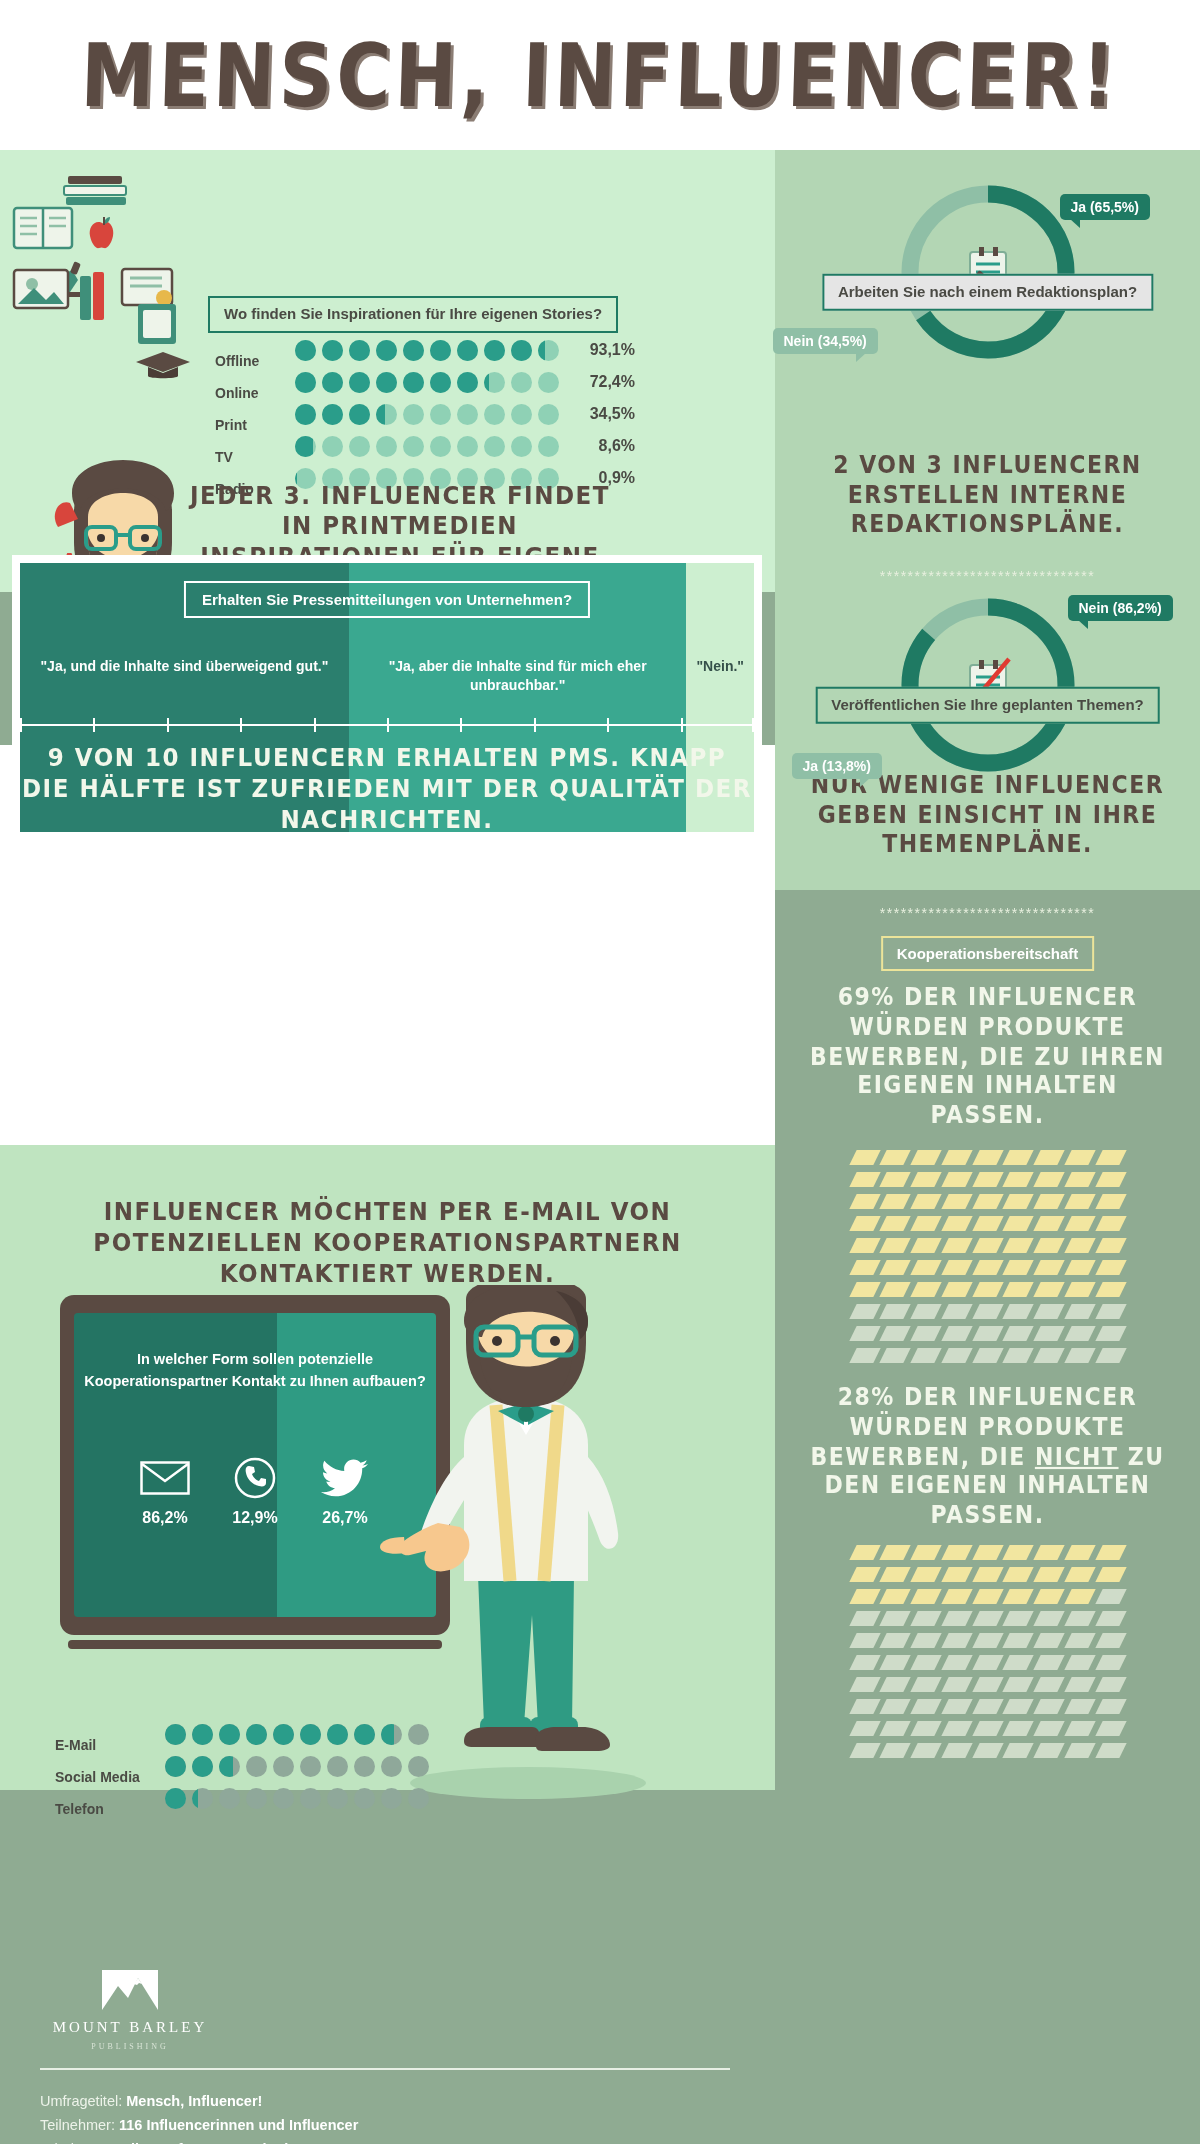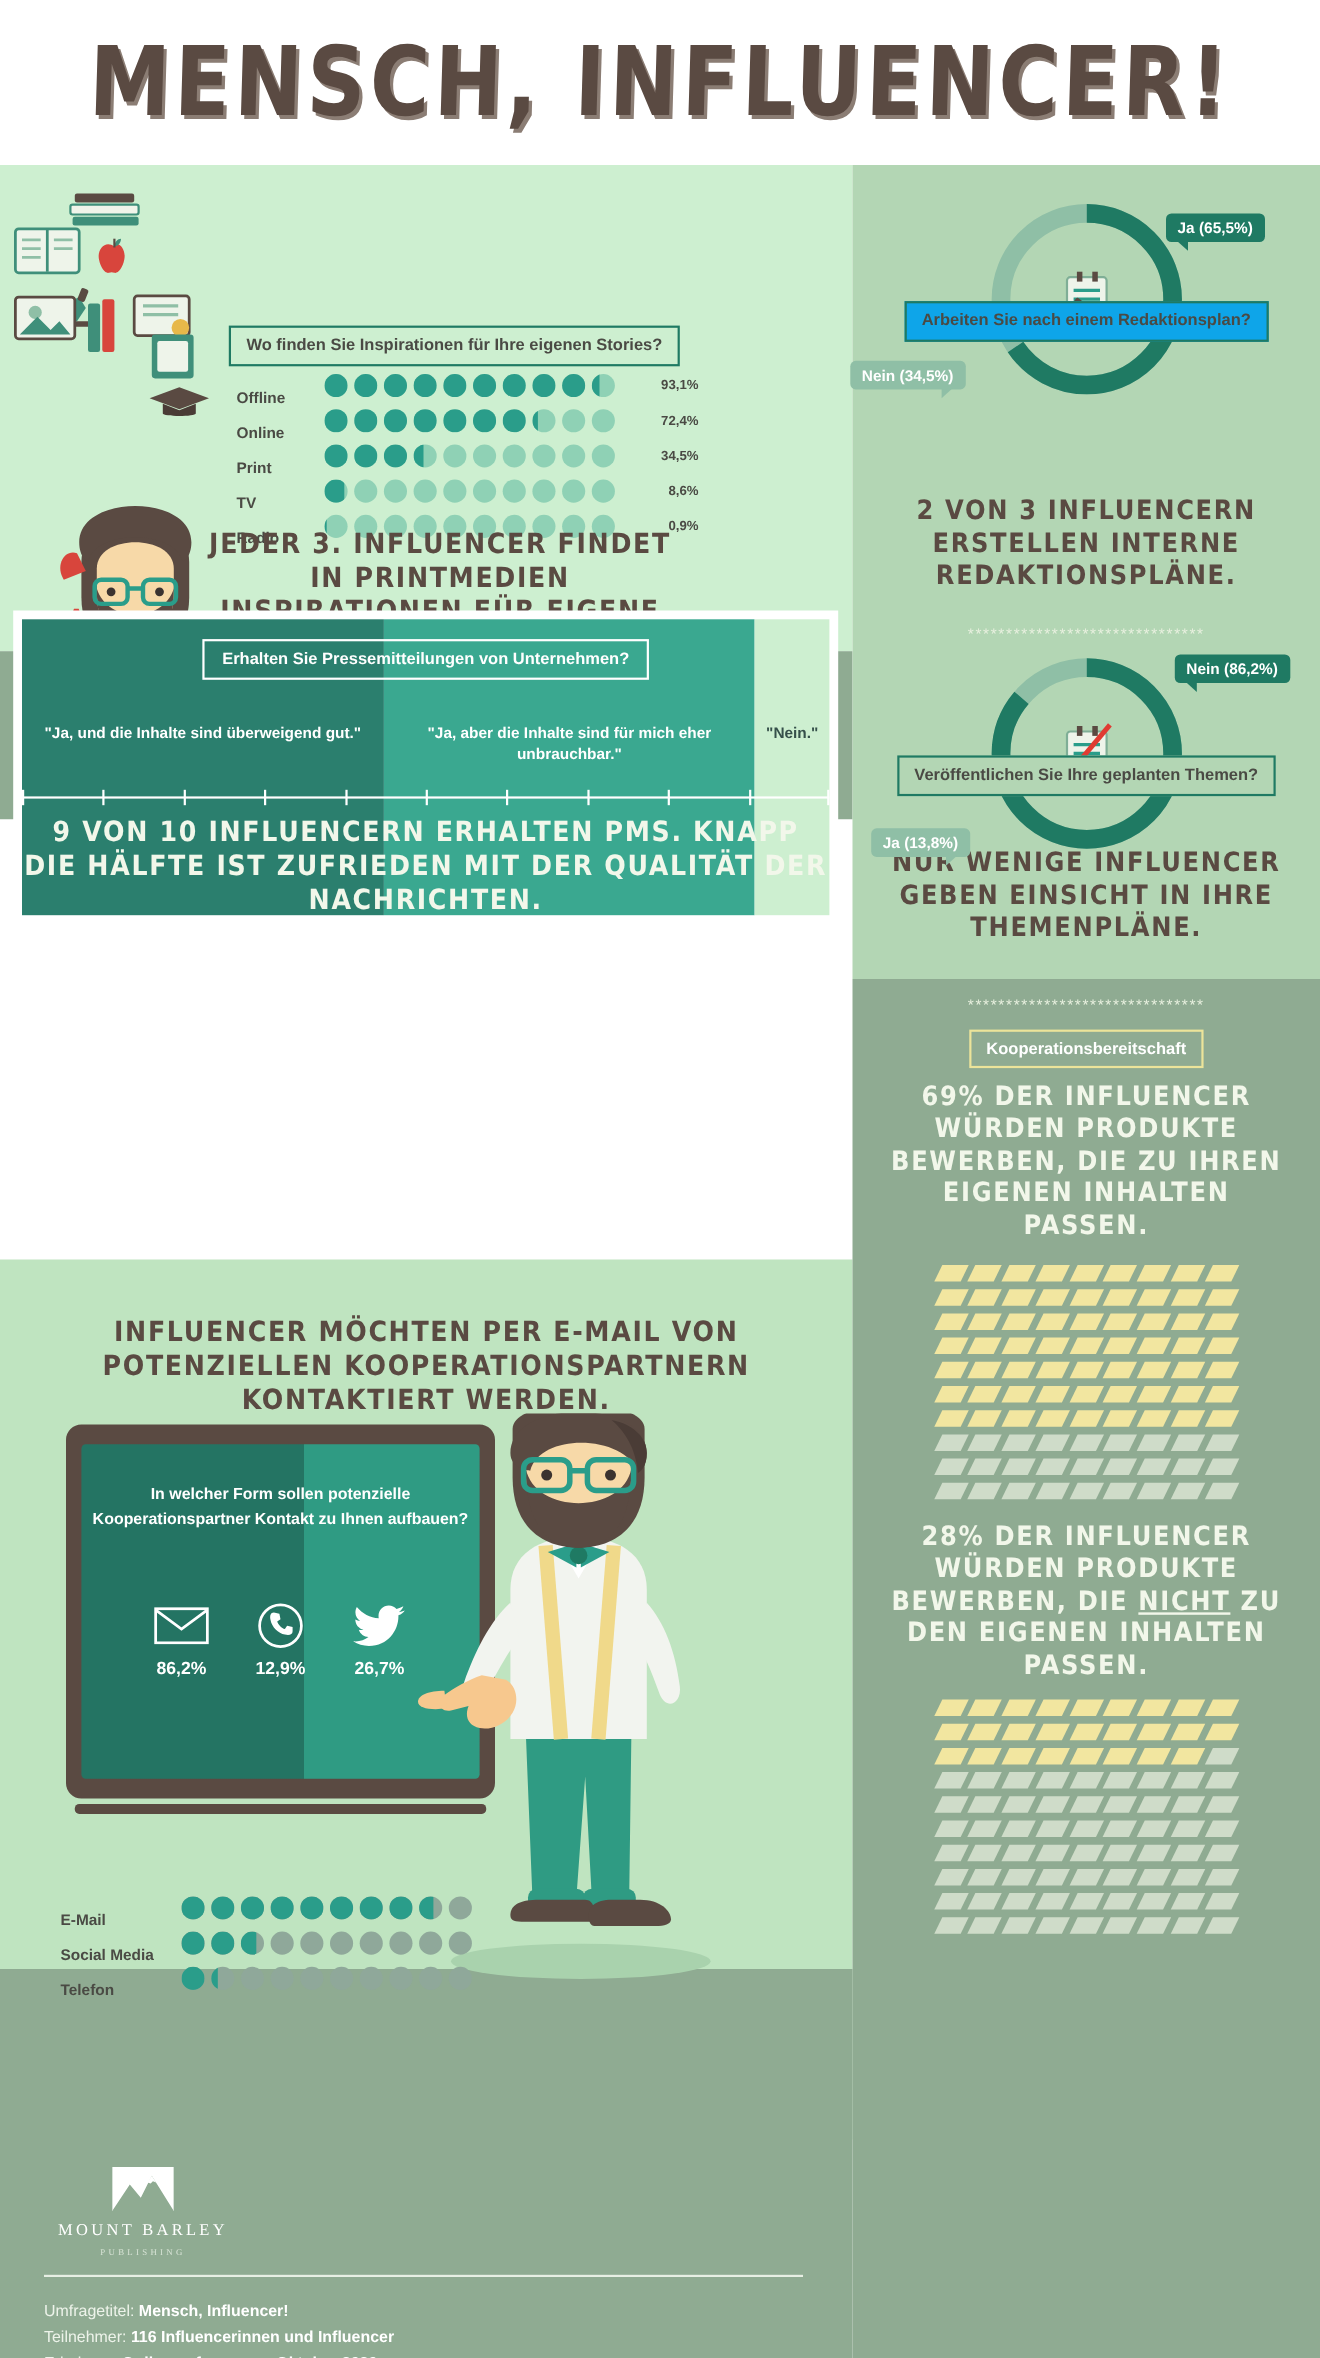--- a/index.html
+++ b/index.html
@@ -99,21 +99,21 @@
     width: 21px; height: 21px; border-radius: 50%;
     background: #8fd1b5;
     position: relative; overflow: hidden;
   }
   .dot .fill {
     position: absolute; left: 0; top: 0; height: 100%;
     background: #2a9d8a;
   }
   .dot-pct {
     width: 62px; margin-left: 14px; text-align: right;
-    font-size: 12px; font-weight: bold; color: #4a4a44;
+    font-size: 16px; font-weight: bold; color: #4a4a44;
   }
   .insp-caption {
     position: absolute; left: 180px; top: 335px; width: 440px;
     text-align: center; font-size: 23px;
   }
 
   
   .doodles { position: absolute; left: 12px; top: 20px; width: 190px; height: 200px; }
   .doodle { position: absolute; }
 
@@ -747,21 +747,21 @@
           <line x1="11" y1="20" x2="35" y2="20" stroke="#2a9d8a" stroke-width="3"></line>
           <line x1="11" y1="28" x2="35" y2="28" stroke="#2a9d8a" stroke-width="3"></line>
           <line x1="11" y1="36" x2="35" y2="36" stroke="#2a9d8a" stroke-width="3"></line>
           <line x1="11" y1="44" x2="28" y2="44" stroke="#2a9d8a" stroke-width="3"></line>
           <rect x="6" y="26" width="7" height="24" rx="2" fill="#5a4a42" transform="rotate(38 10 38)"></rect>
         </svg>
         <div class="bubble dark tail-bl" style="left:172px;top:22px;">Ja (65,5%)</div>
         <div class="bubble light tail-br" style="left:-115px;top:156px;">Nein (34,5%)</div>
       </div>
       <div class="donut-q" style="top:120px;">
-        <span class="qbox" style="background:#0ea5e9;">Arbeiten Sie nach einem Redaktionsplan?</span>
+        <span class="qbox" style="background:#e5e5e5;">Arbeiten Sie nach einem Redaktionsplan?</span>
       </div>
     </div>
     <div class="r-caption chunky chunky-dark" style="top:305px;">2 von 3 Influencern erstellen interne Redaktionspläne.</div>
 
     <div class="stars" style="top:418px;">*******************************</div>
 
     <div class="donut-block" style="top:435px;height:290px;text-align:right;">
       <div class="donut">
         <svg width="200" height="200" viewBox="0 0 200 200">
           <circle cx="100" cy="100" r="78" fill="none" stroke="#8fbfa6" stroke-width="17"></circle>

